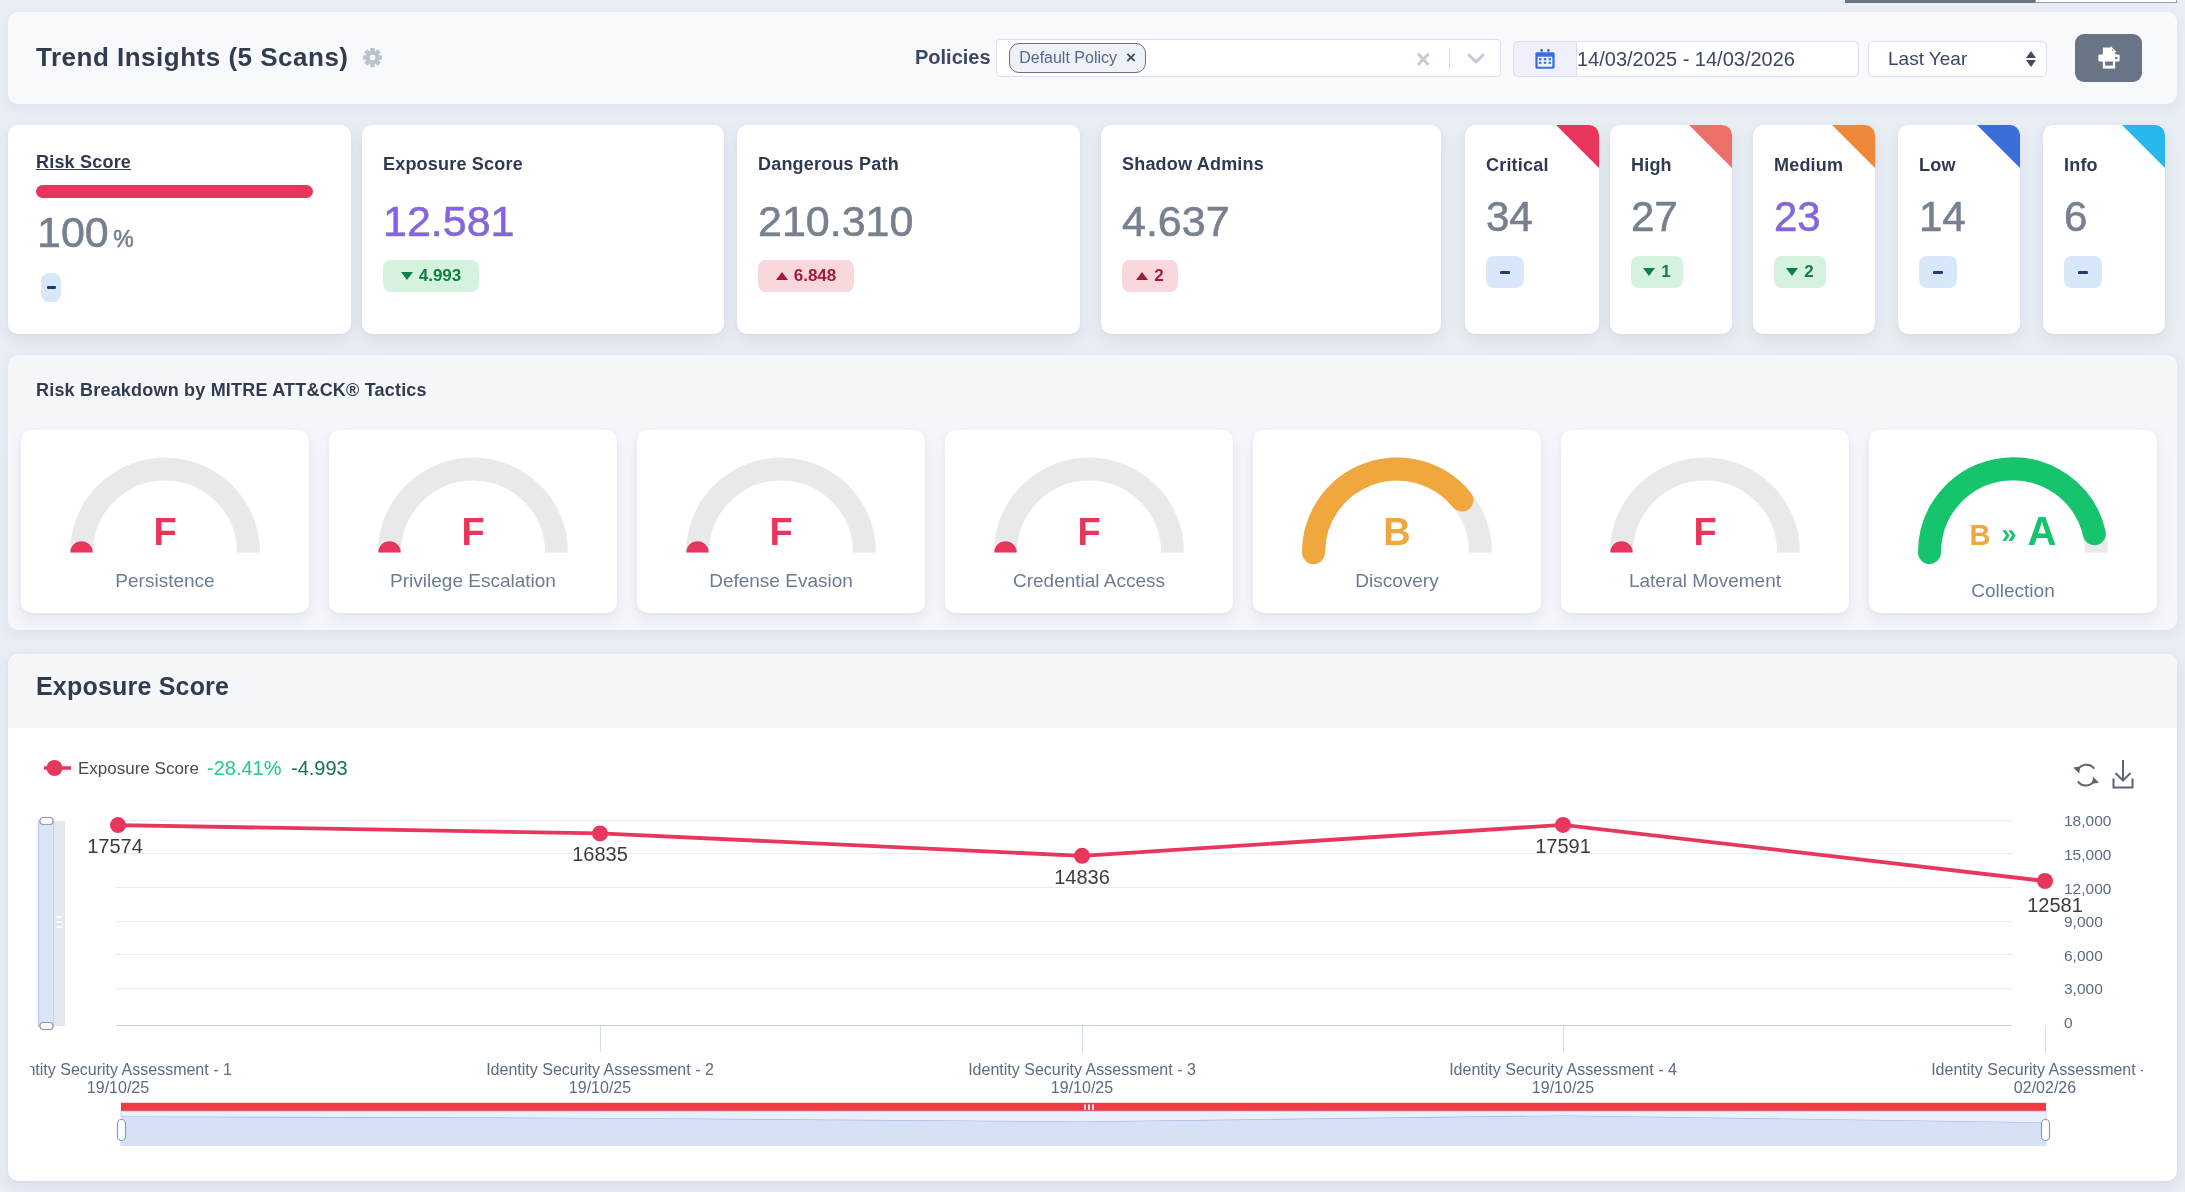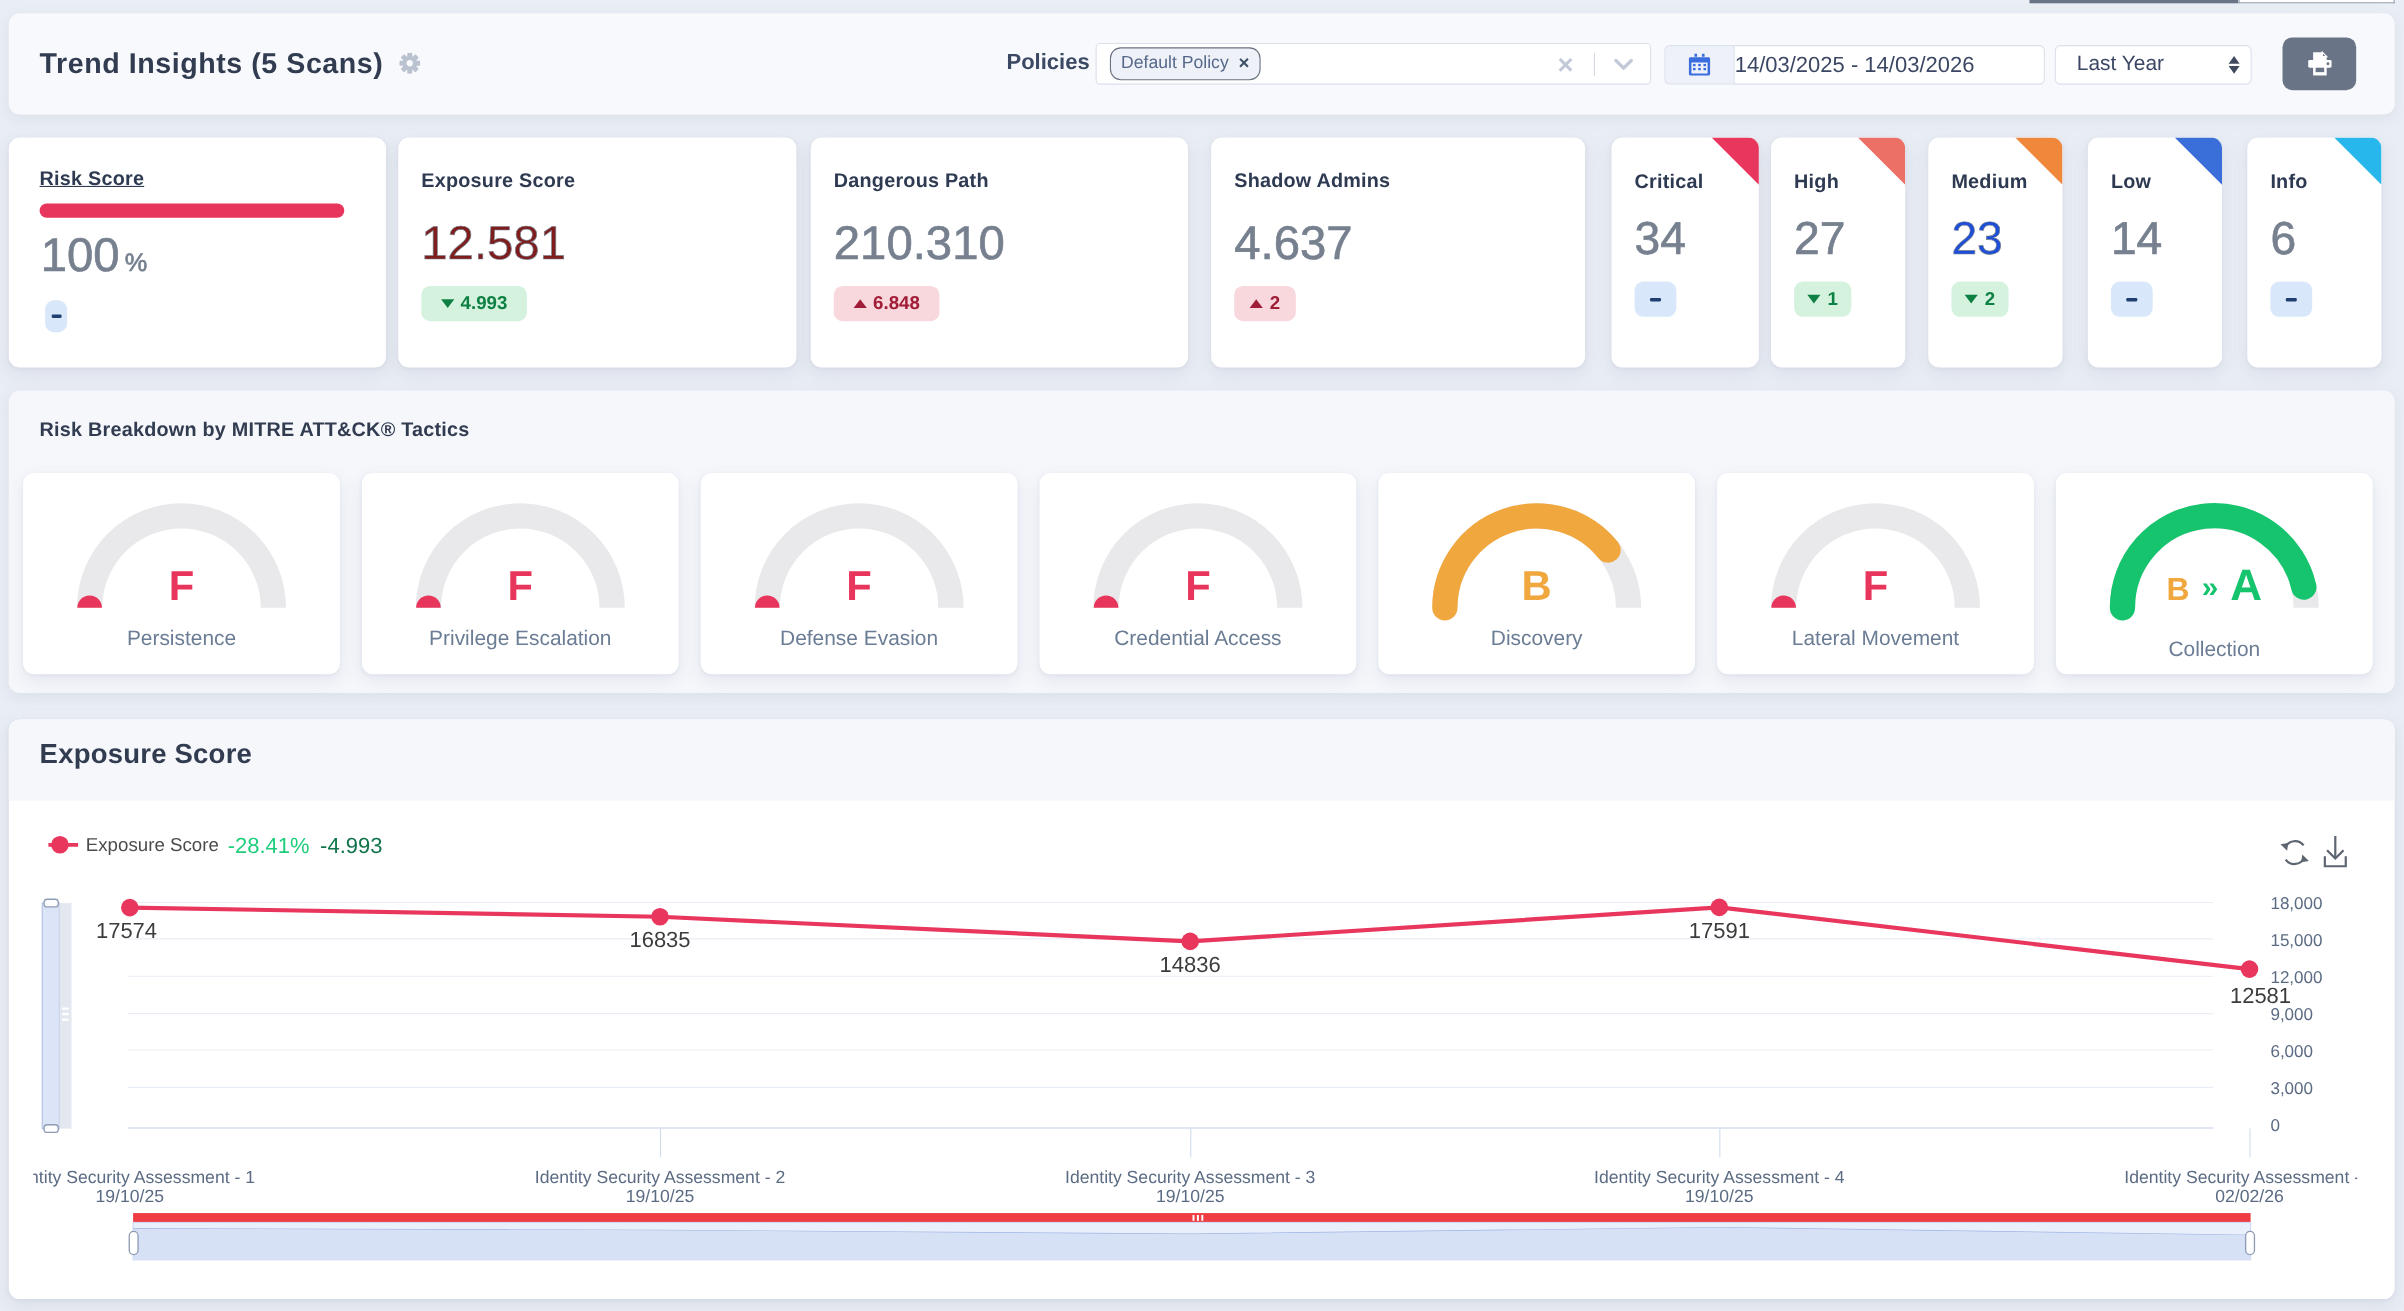--- a/index.html
+++ b/index.html
@@ -91,21 +91,21 @@
   <div class="kpi-label" style="left:28px;top:27px;text-decoration:underline;">Risk Score</div>
   <div class="abs" style="left:28px;top:60px;width:277px;height:13px;border-radius:7px;background:#e8355c;"></div>
   <div class="abs" style="left:29px;top:83px;font-size:43px;font-weight:500;color:#76808f;-webkit-text-stroke:0.6px #76808f;">100<span style="font-size:23px;font-weight:400;"> %</span></div>
   <div class="badge b" style="left:33px;top:148px;width:20px;height:29px;">
       <span style="display:inline-block;width:9px;height:3px;background:#1e3f70;border-radius:1px;"></span>
     </div>
 </div>
 
 <div class="card" style="left:362px;top:125px;width:362px;height:209px;">
   <div class="kpi-label" style="top:29px;">Exposure Score</div>
-  <div class="abs" style="left:21px;top:72px;font-size:43px;font-weight:500;color:#7f1d1d;-webkit-text-stroke:0.6px #76808f;">12.581</div>
+  <div class="abs" style="left:21px;top:72px;font-size:43px;font-weight:500;color:#8b5cf6;-webkit-text-stroke:0.6px #76808f;">12.581</div>
   <div class="badge g" style="top:135px;width:96px;"><span class="tri-dn"></span>4.993</div>
 </div>
 
 <div class="card" style="left:737px;top:125px;width:343px;height:209px;">
   <div class="kpi-label" style="top:29px;">Dangerous Path</div>
   <div class="abs" style="left:21px;top:72px;font-size:43px;font-weight:500;color:#76808f;-webkit-text-stroke:0.6px #76808f;">210.310</div>
   <div class="badge r" style="top:135px;width:96px;"><span class="tri-up"></span>6.848</div>
 </div>
 
 <div class="card" style="left:1101px;top:125px;width:340px;height:209px;">
@@ -124,21 +124,21 @@
 </div>
 <div class="card" style="left:1610px;top:125px;width:122px;height:209px;overflow:hidden;">
   <div class="corner" style="border-top:43px solid #ec7066;"></div>
   <div class="kpi-label" style="top:30px;">High</div>
   <div class="abs" style="left:21px;top:68px;font-size:42px;font-weight:500;color:#76808f;-webkit-text-stroke:0.6px #76808f;">27</div>
   <div class="badge g" style="top:131px;width:52px;"><span class="tri-dn"></span>1</div>
 </div>
 <div class="card" style="left:1753px;top:125px;width:122px;height:209px;overflow:hidden;">
   <div class="corner" style="border-top:43px solid #f0883c;"></div>
   <div class="kpi-label" style="top:30px;">Medium</div>
-  <div class="abs" style="left:21px;top:68px;font-size:42px;font-weight:500;color:#1d4ed8;-webkit-text-stroke:0.6px #76808f;">23</div>
+  <div class="abs" style="left:21px;top:68px;font-size:42px;font-weight:500;color:#8b5cf6;-webkit-text-stroke:0.6px #76808f;">23</div>
   <div class="badge g" style="top:131px;width:52px;"><span class="tri-dn"></span>2</div>
 </div>
 <div class="card" style="left:1898px;top:125px;width:122px;height:209px;overflow:hidden;">
   <div class="corner" style="border-top:43px solid #3a6ed8;"></div>
   <div class="kpi-label" style="top:30px;">Low</div>
   <div class="abs" style="left:21px;top:68px;font-size:42px;font-weight:500;color:#76808f;-webkit-text-stroke:0.6px #76808f;">14</div>
   <div class="badge b" style="top:131px;width:38px;">
       <span style="display:inline-block;width:10px;height:3px;background:#1e3f70;border-radius:1px;"></span>
     </div>
 </div>

